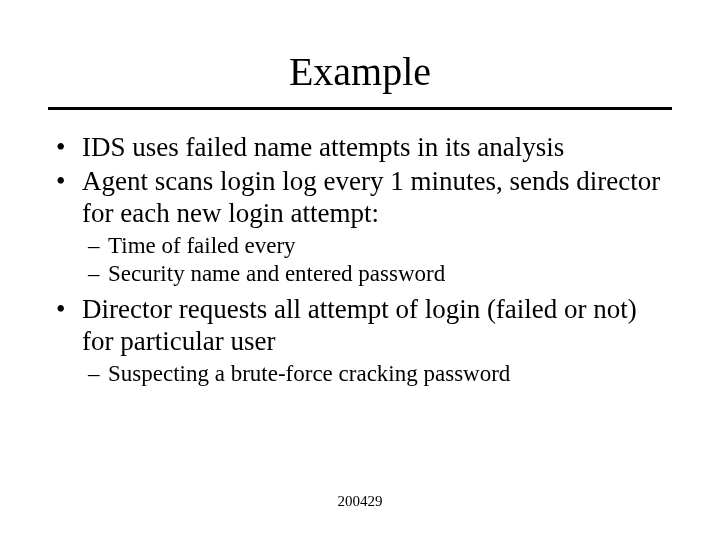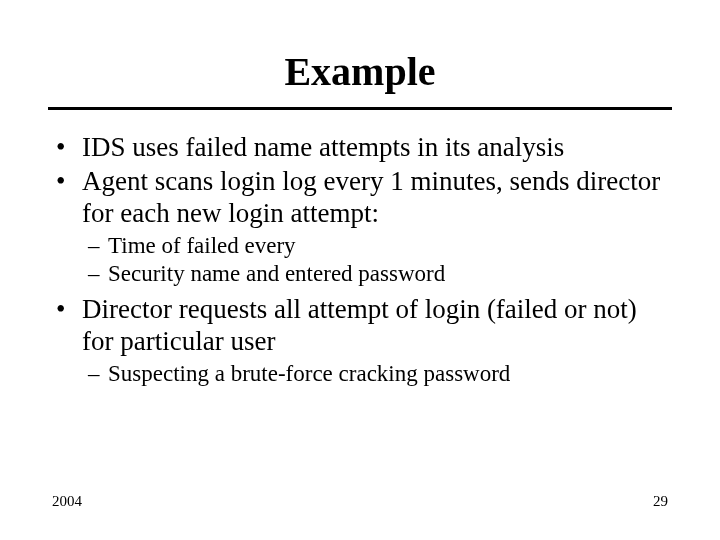--- a/index.html
+++ b/index.html
@@ -11,21 +11,21 @@
       width: 720px;
       height: 540px;
       background: #fff;
       font-family: "Times New Roman", Times, serif;
       color: #000;
       position: relative;
     }
     .title {
       text-align: center;
       font-size: 40px;
-      font-weight: bold;
+      font-weight: normal;
       padding-top: 48px;
       padding-bottom: 12px;
     }
     .divider {
       border: none;
       border-top: 3px solid #000;
       margin: 0 48px 22px 48px;
     }
     .content {
       padding: 0 52px;
@@ -60,21 +60,21 @@
     .gap {
       height: 6px;
     }
     .footer {
       position: absolute;
       bottom: 30px;
       left: 0;
       right: 0;
       padding: 0 52px;
       display: flex;
-      justify-content: space-between;
+      justify-content: center;
       align-items: baseline;
       font-size: 15px;
     }
     .footer .center {
       position: absolute;
       left: 50%;
       transform: translateX(-50%);
     }
   </style>
 </head>

